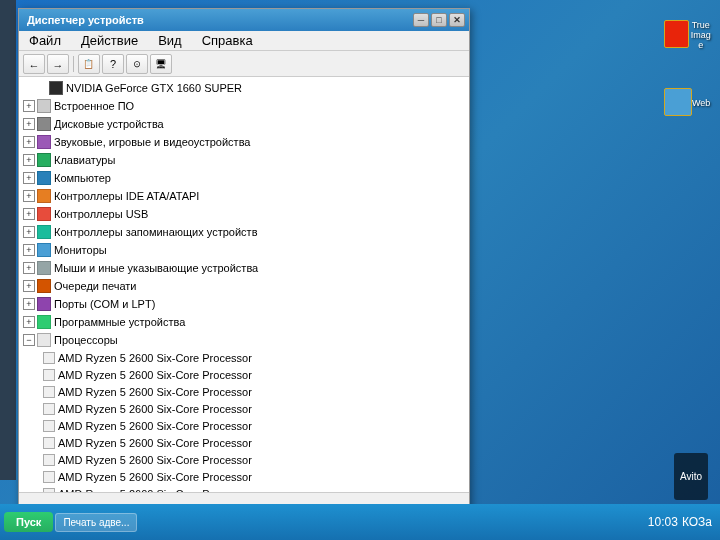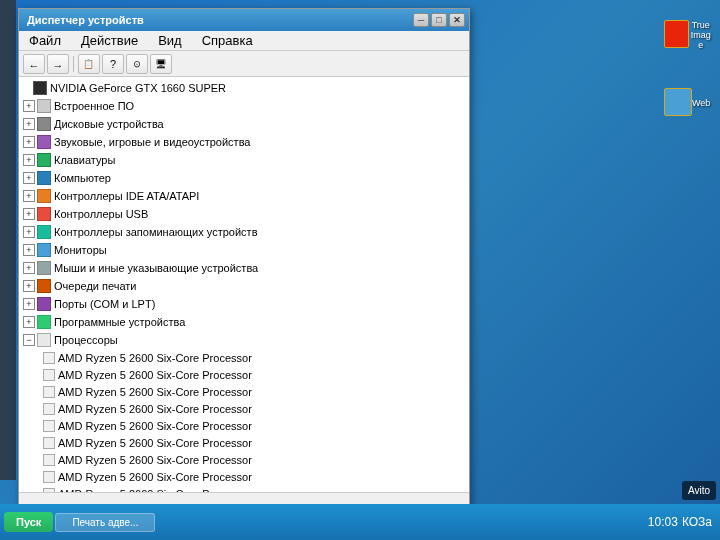--- a/index.html
+++ b/index.html
@@ -228,21 +228,21 @@
       font-size: 11px;
       font-weight: bold;
       cursor: pointer;
       border: none;
     }
 
     .taskbar-item {
       background: rgba(255,255,255,0.2);
       border: 1px solid rgba(255,255,255,0.3);
       border-radius: 3px;
-      padding: 3px 16px;
+      padding: 3px 7px;
       color: white;
       font-size: 10px;
       cursor: pointer;
       white-space: nowrap;
       overflow: hidden;
       max-width: 150px;
       text-overflow: ellipsis;
     }
 
     .taskbar-spacer { flex: 1; }
@@ -253,25 +253,25 @@
       gap: 4px;
       color: white;
       font-size: 12px;
       padding-right: 4px;
     }
 
     
     .avito-badge {
       position: absolute;
       bottom: 40px;
-      right: 4px;
+      right: 12px;
       background: rgba(0,0,0,0.6);
       color: white;
       font-size: 10px;
-      padding: 4px 6px;
+      padding: 18px 6px;
       border-radius: 3px;
     }
 
     
     .desktop-icons {
       position: absolute;
       right: 8px;
       top: 20px;
       display: flex;
       flex-direction: column;
@@ -352,21 +352,21 @@
       <div class="toolbar-btn">→</div>
       <div class="toolbar-separator"></div>
       <div class="toolbar-btn" style="font-size:9px;">📋</div>
       <div class="toolbar-btn">?</div>
       <div class="toolbar-btn" style="font-size:9px;">⊙</div>
       <div class="toolbar-btn" style="font-size:9px;">🖥</div>
     </div>
 
     <div class="tree-area">
 
-      <div class="tree-item" style="padding-left:0;">
+      <div class="tree-item" style="padding-left:16px;">
         <span class="expand-placeholder"></span>
         <span class="item-icon icon-gpu" style="width:14px;height:14px;background:#2a2a2a;border:1px solid #555;margin-right:3px;flex-shrink:0;"></span>
         <span class="item-label">NVIDIA GeForce GTX 1660 SUPER</span>
       </div>
 
       <div class="tree-item" style="padding-left:4px;">
         <span class="expand-btn">+</span>
         <span class="item-icon" style="width:14px;height:14px;background:#ccc;border:1px solid #999;margin-right:3px;flex-shrink:0;"></span>
         <span class="item-label">Встроенное ПО</span>
       </div>

